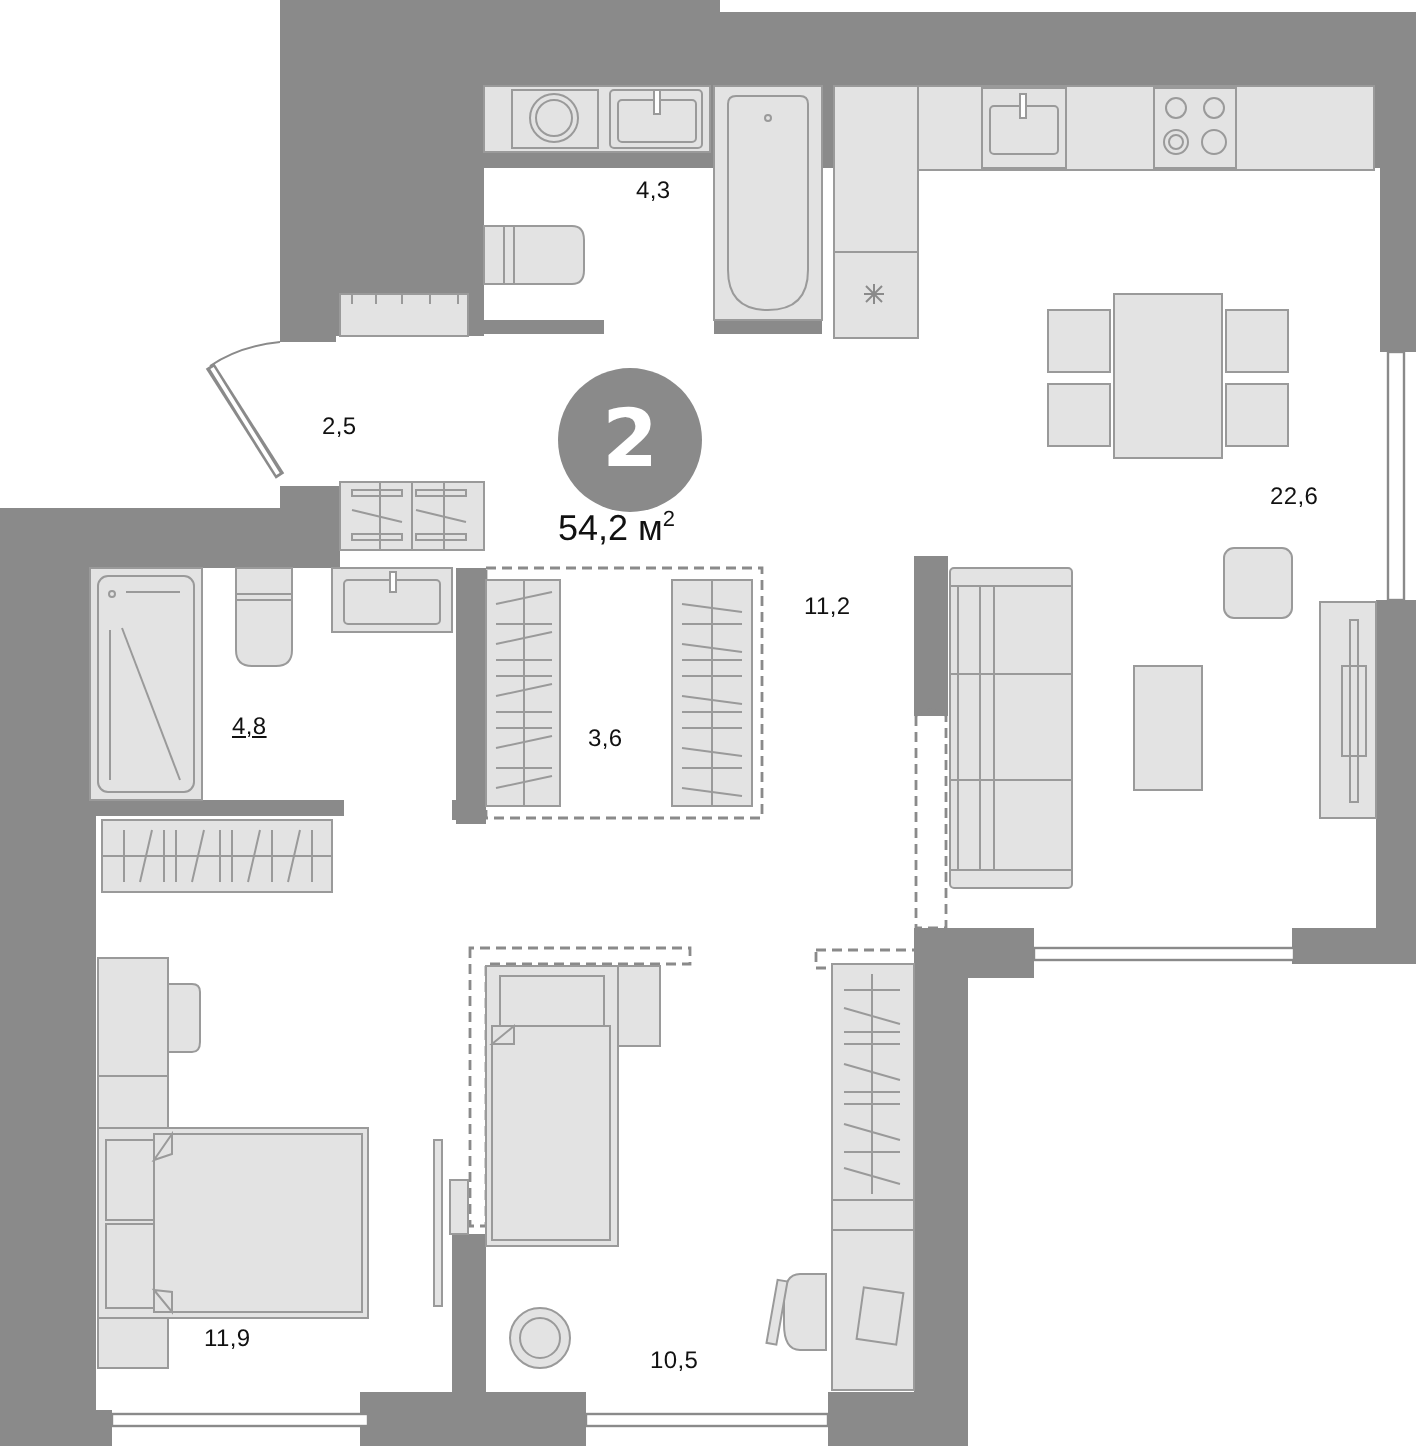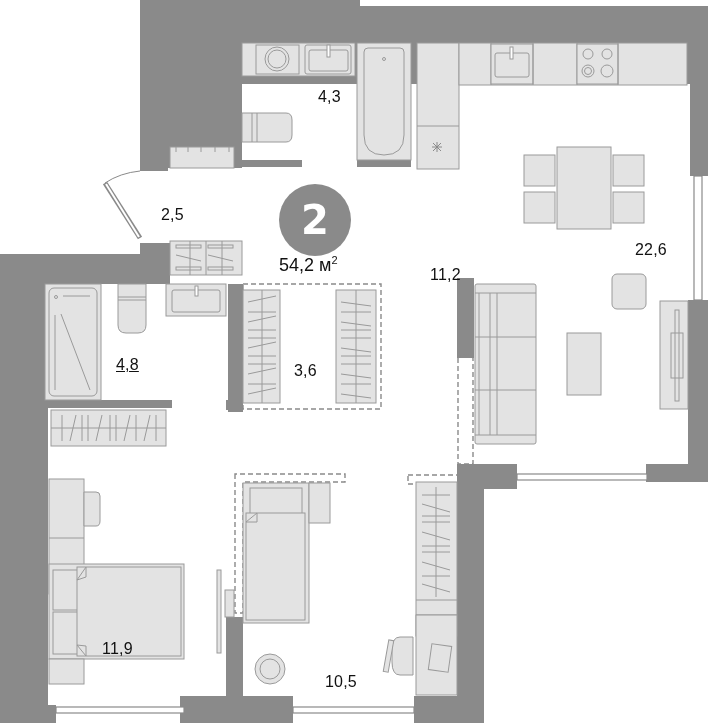--- a/index.html
+++ b/index.html
@@ -3,21 +3,21 @@
   <meta charset="utf-8">
   <style>
     html, body { margin: 0; padding: 0; background: #ffffff; }
     body { width: 714px; height: 723px; position: relative; overflow: hidden; font-family: "Liberation Sans", sans-serif; }
     svg { position: absolute; left: 0; top: 0; }
     .wall { fill: #8a8a8a; }
     .furn { fill: #e3e3e3; stroke: #9a9a9a; stroke-width: 1; }
     .line { fill: none; stroke: #9a9a9a; stroke-width: 1; }
     .dash { fill: none; stroke: #8a8a8a; stroke-width: 1.4; stroke-dasharray: 5 3; }
     .win { fill: #ffffff; stroke: #8a8a8a; stroke-width: 1.2; }
-    .label { position: absolute; font-size: 16px; color: #111; letter-spacing: 0.2px; white-space: nowrap; }
+    .label { position: absolute; font-size: 12px; color: #111; letter-spacing: 0.2px; white-space: nowrap; }
     .badge { position: absolute; left: 279px; top: 184px; width: 72px; height: 72px; border-radius: 50%; background: #8a8a8a; color: #fff; display: flex; align-items: center; justify-content: center; font-family: "DejaVu Sans", sans-serif; font-weight: bold; font-size: 40px; }
     .total { position: absolute; left: 279px; top: 254px; font-size: 18px; color: #111; white-space: nowrap; }
     .total sup { font-size: 11px; vertical-align: 7px; }
   </style>
 </head>
 <body>
 
 <svg width="714" height="723" viewBox="0 0 714 723">
 
   <g>
@@ -230,16 +230,16 @@
   <span>2</span>
 </div>
 <div class="total">
   <span>54,2 м</span><sup>2</sup>
 </div>
 
 <div class="label" style="left:318px; top:88px;">4,3</div>
 <div class="label" style="left:161px; top:206px;">2,5</div>
 <div class="label" style="left:116px; top:356px;text-decoration:underline;">4,8</div>
 <div class="label" style="left:294px; top:362px;">3,6</div>
-<div class="label" style="left:402px; top:266px;margin-left:28px;">11,2</div>
+<div class="label" style="left:402px; top:296px;">11,2</div>
 <div class="label" style="left:635px; top:241px;">22,6</div>
-<div class="label" style="left:102px; top:640px;">11,9</div>
+<div class="label" style="left:102px; top:662px;">11,9</div>
 <div class="label" style="left:325px; top:673px;">10,5</div>
 
 </body></html>

